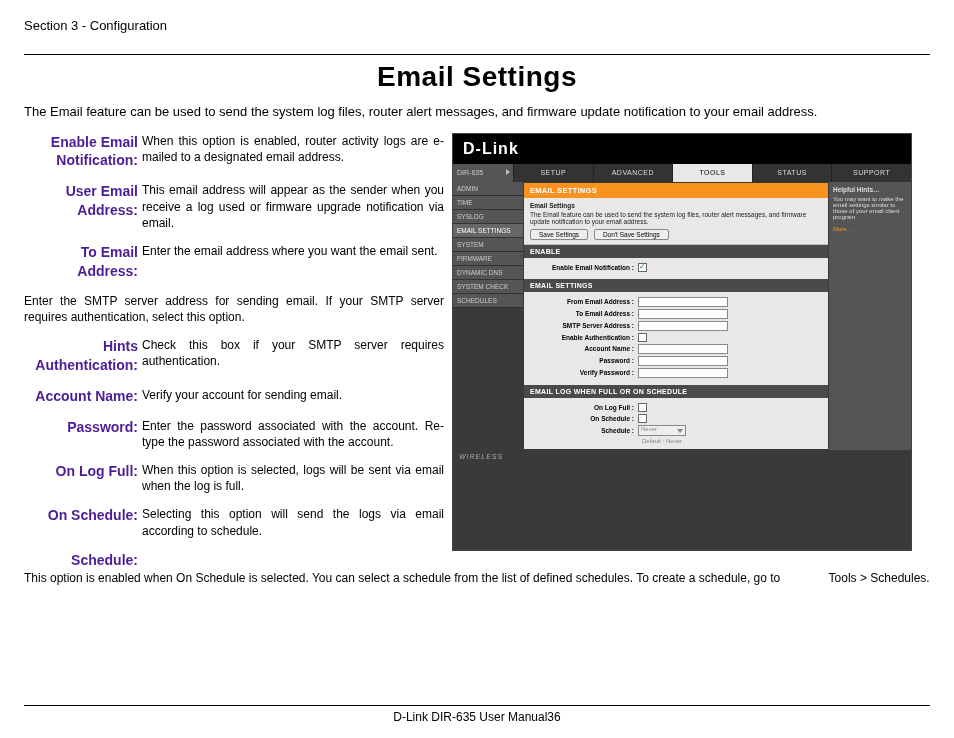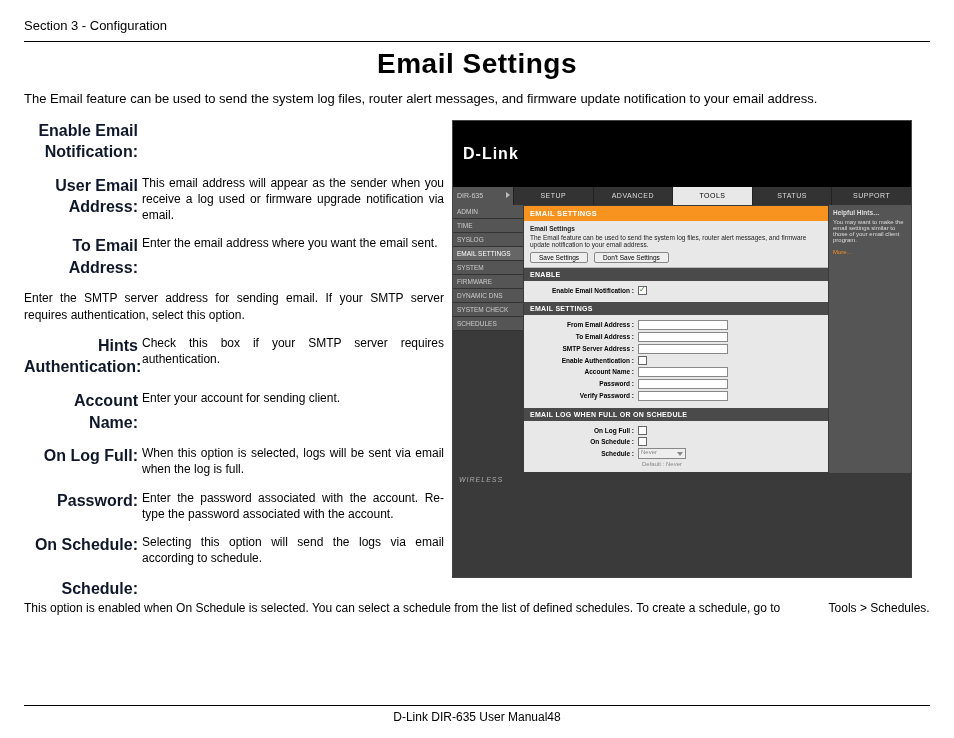--- a/index.html
+++ b/index.html
@@ -1,33 +1,33 @@
 <!DOCTYPE html>
 <html><head>
 <meta charset="utf-8">
 <style>
   * { box-sizing: border-box; margin: 0; padding: 0; }
   body { width: 954px; height: 738px; background: #fff; font-family: Arial, Helvetica, sans-serif; position: relative; padding: 18px 24px 0 24px; }
-  .section-label { font-size: 13px; margin-bottom: 8px; }
+  .section-label { font-size: 13px; margin-bottom: 21px; }
   .hr { border: none; border-top: 1px solid #000; margin-bottom: 6px; }
   .page-title { font-size: 28px; font-weight: bold; text-align: center; font-family: "Arial Narrow", Arial, sans-serif; letter-spacing: 0.5px; margin-bottom: 10px; }
   .intro { font-size: 13px; line-height: 1.35; margin-bottom: 12px; }
   .content-wrap { display: flex; gap: 8px; }
   .defs { width: 420px; }
   .def-row { display: flex; margin-bottom: 12px; }
-  .def-term { width: 118px; min-width: 118px; text-align: right; color: #0f172a; font-weight: bold; font-size: 16px; padding-right: 4px; line-height: 1.35; }
+  .def-term { width: 118px; min-width: 118px; text-align: right; color: #4c1d95; font-weight: bold; font-size: 14px; padding-right: 4px; line-height: 1.35; }
   .def-desc { flex: 1; font-size: 12px; line-height: 1.35; text-align: justify; }
   .full-row { display: flex; margin-bottom: 10px; flex-direction: column; }
   .full-row .def-term { width: 118px; min-width:118px; }
   .full-row .def-desc { flex:1; }
   .bold-inline { font-weight: normal; margin-left: 45px; }
 
   
   .router { width: 460px; border: 1px solid #444; background: #3a3a3a; font-size: 8px; color: #fff; font-family: Verdana, Arial, sans-serif; }
-  .r-logo { background: #000; padding: 24px 10px; font-size: 16px; font-weight: bold; letter-spacing: 1px; }
+  .r-logo { background: #000; padding: 6px 10px; font-size: 16px; font-weight: bold; letter-spacing: 1px; }
   .r-topbar { display:flex; background:#3a3a3a; height:18px; }
   .r-model { background:#555; color:#ccc; width:60px; font-size:7px; display:flex; align-items:center; padding-left:4px; position:relative; }
   .r-model::after{content:"";position:absolute;right:3px;top:5px;border-left:4px solid #bbb;border-top:3px solid transparent;border-bottom:3px solid transparent;}
   .r-tabs { flex:1; display:flex; }
   .r-tab { flex:1; text-align:center; line-height:18px; font-size:7px; border-left:1px solid #222; background:#333; color:#ddd; letter-spacing:0.5px;}
   .r-tab.active { background:#e8e8e8; color:#000; }
   .r-body { display:flex; background:#3a3a3a; }
   .r-side { width:70px; background:#3a3a3a; }
   .r-side-item { background:#555; color:#ccc; font-size:6.5px; padding:3px 4px; border-bottom:1px solid #333; }
   .r-side-item.active { background:#666; color:#fff; }
@@ -61,47 +61,48 @@
 
 <div class="section-label">Section 3 - Configuration</div>
 <hr class="hr">
 <h1 class="page-title">Email Settings</h1>
 <p class="intro">The Email feature can be used to send the system log files, router alert messages, and firmware update notification to your email address.</p>
 
 <div class="content-wrap">
   <div class="defs">
     <div class="def-row">
         <div class="def-term">Enable Email Notification:</div>
+        <div class="def-desc">When this option is enabled, router activity logs are e-mailed to a designated email address.</div>
       </div>
     <div class="def-row">
         <div class="def-term">User Email Address:</div>
         <div class="def-desc">This email address will appear as the sender when you receive a log used or firmware upgrade notification via email.</div>
       </div>
     <div class="def-row">
         <div class="def-term">To Email Address:</div>
         <div class="def-desc">Enter the email address where you want the email sent.</div>
       </div>
     <div class="def-row">
         <div class="def-desc">Enter the SMTP server address for sending email. If your SMTP server requires authentication, select this option.</div>
       </div>
     <div class="def-row">
         <div class="def-term">Hints Authentication:</div>
         <div class="def-desc">Check this box if your SMTP server requires authentication.</div>
       </div>
     <div class="def-row">
         <div class="def-term">Account Name:</div>
-        <div class="def-desc">Enter your account for sending client.</div>
+        <div class="def-desc">Verify your account for sending email.</div>
+      </div>
+    <div class="def-row">
+        <div class="def-term">Password:</div>
+        <div class="def-desc">Enter the password associated with the account. Re-type the password associated with the account.</div>
       </div>
     <div class="def-row">
         <div class="def-term">On Log Full:</div>
         <div class="def-desc">When this option is selected, logs will be sent via email when the log is full.</div>
-      </div>
-    <div class="def-row">
-        <div class="def-term">Password:</div>
-        <div class="def-desc">Enter the password associated with the account. Re-type the password associated with the account.</div>
       </div>
     <div class="def-row">
         <div class="def-term">On Schedule:</div>
         <div class="def-desc">Selecting this option will send the logs via email according to schedule.</div>
       </div>
   </div>
 
   <div class="router">
     <div class="r-logo">D-Link</div>
     <div class="r-topbar">
@@ -205,15 +206,15 @@
   <div class="def-term">Schedule:</div>
   <div class="def-desc">
     <span>This option is enabled when On Schedule is selected. You can select a schedule from the list of defined schedules. To create a schedule, go to </span><span class="bold-inline">Tools &gt; Schedules</span><span>.</span>
   </div>
 </div>
 
 <div class="page-footer">
   <hr class="hr2">
   <div class="page-footer-row">
     <span>D-Link DIR-635 User Manual</span>
-    <span>48</span>
+    <span>36</span>
   </div>
 </div>
 
 </body></html>

